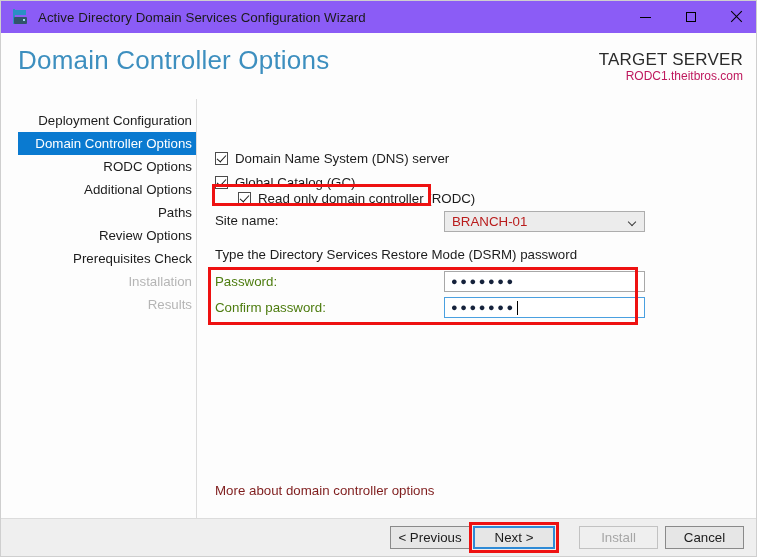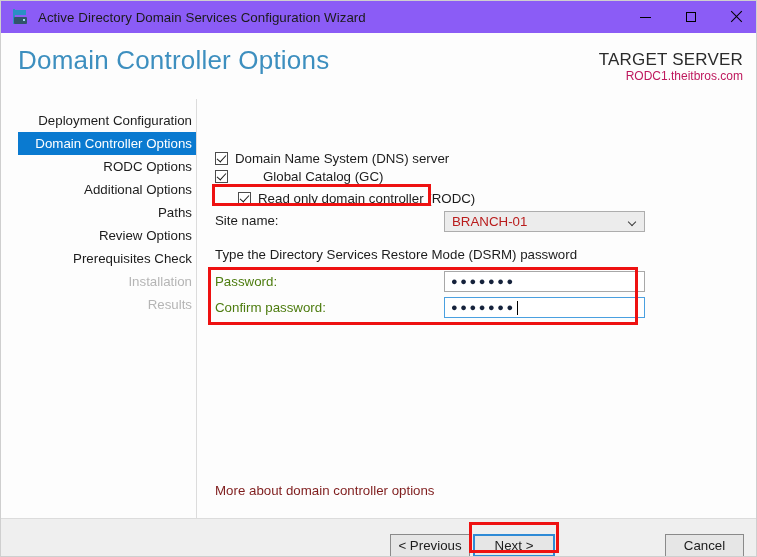--- a/index.html
+++ b/index.html
@@ -196,21 +196,21 @@
   #dsrm-label { left: 18px; top: 148px; }
 
   .cbrow {
     position: absolute;
     left: 18px;
     height: 19px;
     display: flex;
     align-items: center;
   }
   #cb-row-0 { top: 50px; }
-  #cb-row-1 { top: 68px; gap: 28px; }
+  #cb-row-1 { top: 74px; }
   #cb-row-2 { top: 90px; margin-left: 23px; }
 
   .cbox {
     width: 13px; height: 13px;
     border: 1px solid #4b4b4b;
     background: #ffffff;
     box-sizing: border-box;
     position: relative;
     flex: 0 0 auto;
   }
@@ -350,21 +350,20 @@
     background: #e6e6e6;
     border: 1px solid #8a8a8a;
     box-sizing: border-box;
     font-size: 13.3px;
     color: #1c1c1c;
     display: flex;
     align-items: center;
     justify-content: center;
     font-family: "Liberation Sans", sans-serif;
     cursor: pointer;
-    margin-top: 8px;
   }
   #btn-previous { left: 389px; width: 80px; }
   #btn-next {
     left: 472px; width: 82px;
     border: 2px solid #2e8ad6;
   }
   #btn-install {
     left: 578px; width: 79px;
     color: #a6a6a6;
     border-color: #c2c2c2;
@@ -461,20 +460,21 @@
         </div>
       </div>
 
       <div id="more-link">More about domain controller options</div>
     </div>
   </div>
 
   <div id="footer">
     <div class="btn" id="btn-previous">&lt; Previous</div>
     <div class="btn" id="btn-next">Next &gt;</div>
+    <div class="btn" id="btn-install">Install</div>
     <div class="btn" id="btn-cancel">Cancel</div>
   </div>
 
   <div class="redbox" id="redbox-rodc"></div>
   <div class="redbox" id="redbox-pw"></div>
   <div class="redbox" id="redbox-next"></div>
 
 </div>
 
 </body></html>

